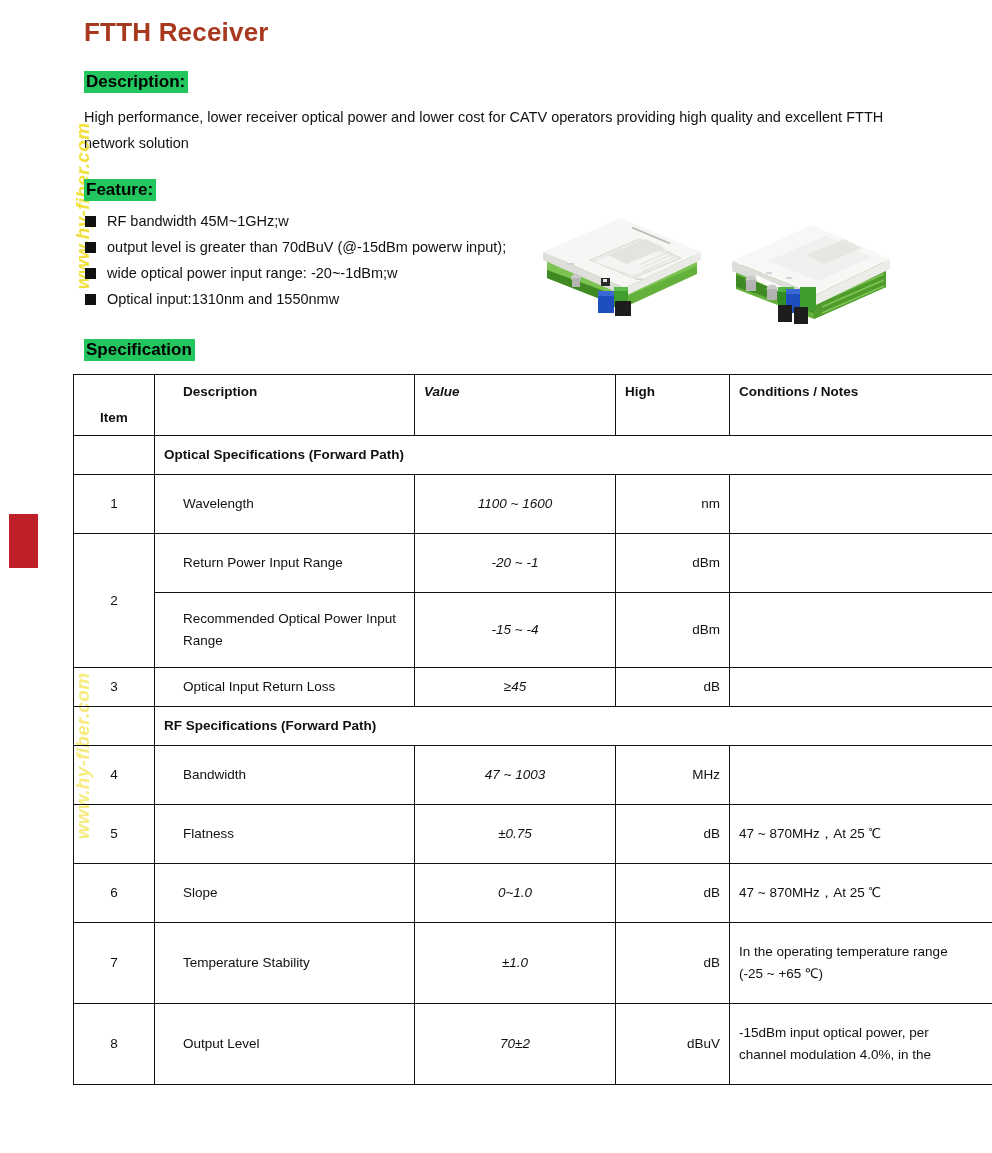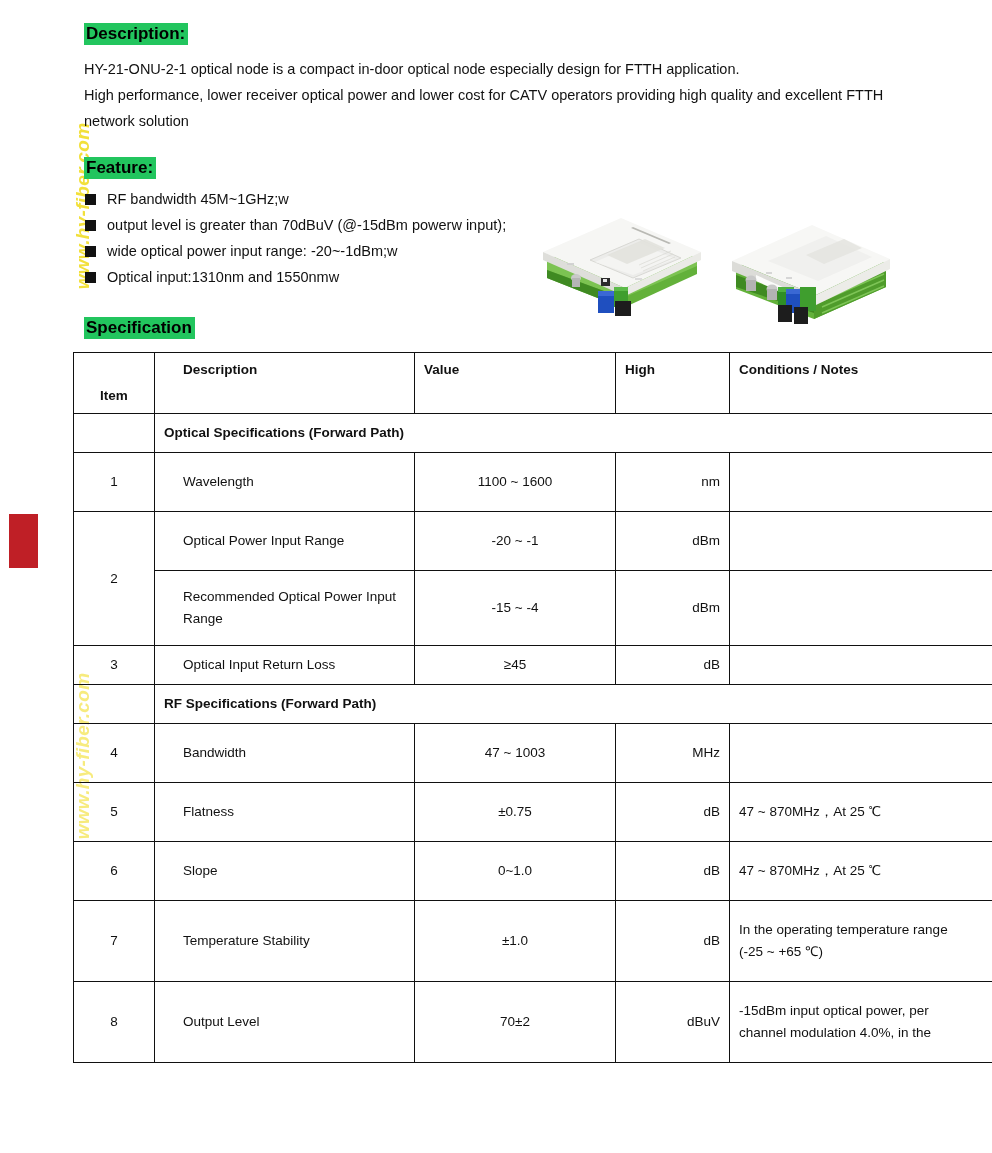--- a/index.html
+++ b/index.html
@@ -146,21 +146,21 @@
     color: #111;
   }
   table.spec td {
     border: 1px solid #111;
     padding: 6px 9px;
     vertical-align: middle;
     line-height: 22px;
   }
   table.spec .c-item  { width: 62px;  text-align: center; }
   table.spec .c-desc  { width: 222px; padding-left: 28px; }
-  table.spec .c-val   { width: 182px; text-align: center; }
+  table.spec .c-val   { width: 182px; text-align: center; font-style: italic; }
   table.spec .c-unit  { width: 95px;  text-align: right; }
   table.spec .c-cond  { width: 286px; }
 
   tr.head-row td { height: 48px; vertical-align: top; font-weight: bold; }
   tr.head-row td.c-item { vertical-align: bottom; text-align: center; font-weight: bold; }
 
   td.group-cell { font-weight: bold; }
   td.group-blank { border-right: 1px solid #111; }
 
   tr.r-tall td  { height: 46px; }
@@ -262,27 +262,27 @@
 
       <rect x="44" y="55" width="6" height="2" fill="#d6d6d6"></rect>
       <rect x="64" y="60" width="6" height="2" fill="#d6d6d6"></rect>
     </svg>
   </div>
 
 </div>
 
 <div class="content">
 
+  <h1 class="page-title">FTTH Receiver</h1>
 
   <h2 class="sec-head" id="heading-description">
     <span>Description:</span>
   </h2>
 
   <div class="desc-block">
-    <p>HY-21-ONU-2-1 optical node is a compact in-door optical node especially design for FTTH application.</p>
     <p>High performance, lower receiver optical power and lower cost for CATV operators providing high quality and excellent FTTH network solution</p>
   </div>
 
   <h2 class="sec-head" id="heading-feature">
     <span>Feature:</span>
   </h2>
 
   <ul class="feature-list">
     <li>
       <span class="bullet-sq"></span>
@@ -325,21 +325,21 @@
       <tr class="r-tall">
         <td class="c-item">1</td>
         <td class="c-desc">Wavelength</td>
         <td class="c-val">1100 ~ 1600</td>
         <td class="c-unit">nm</td>
         <td class="c-cond"></td>
       </tr>
 
       <tr class="r-tall">
         <td class="c-item" rowspan="2">2</td>
-        <td class="c-desc">Optical Power Input Range</td>
+        <td class="c-desc">Return Power Input Range</td>
         <td class="c-val">-20 ~ -1</td>
         <td class="c-unit">dBm</td>
         <td class="c-cond"></td>
       </tr>
 
       <tr class="r-xtall">
         <td class="c-desc">Recommended Optical Power Input Range</td>
         <td class="c-val">-15 ~ -4</td>
         <td class="c-unit">dBm</td>
         <td class="c-cond"></td>

